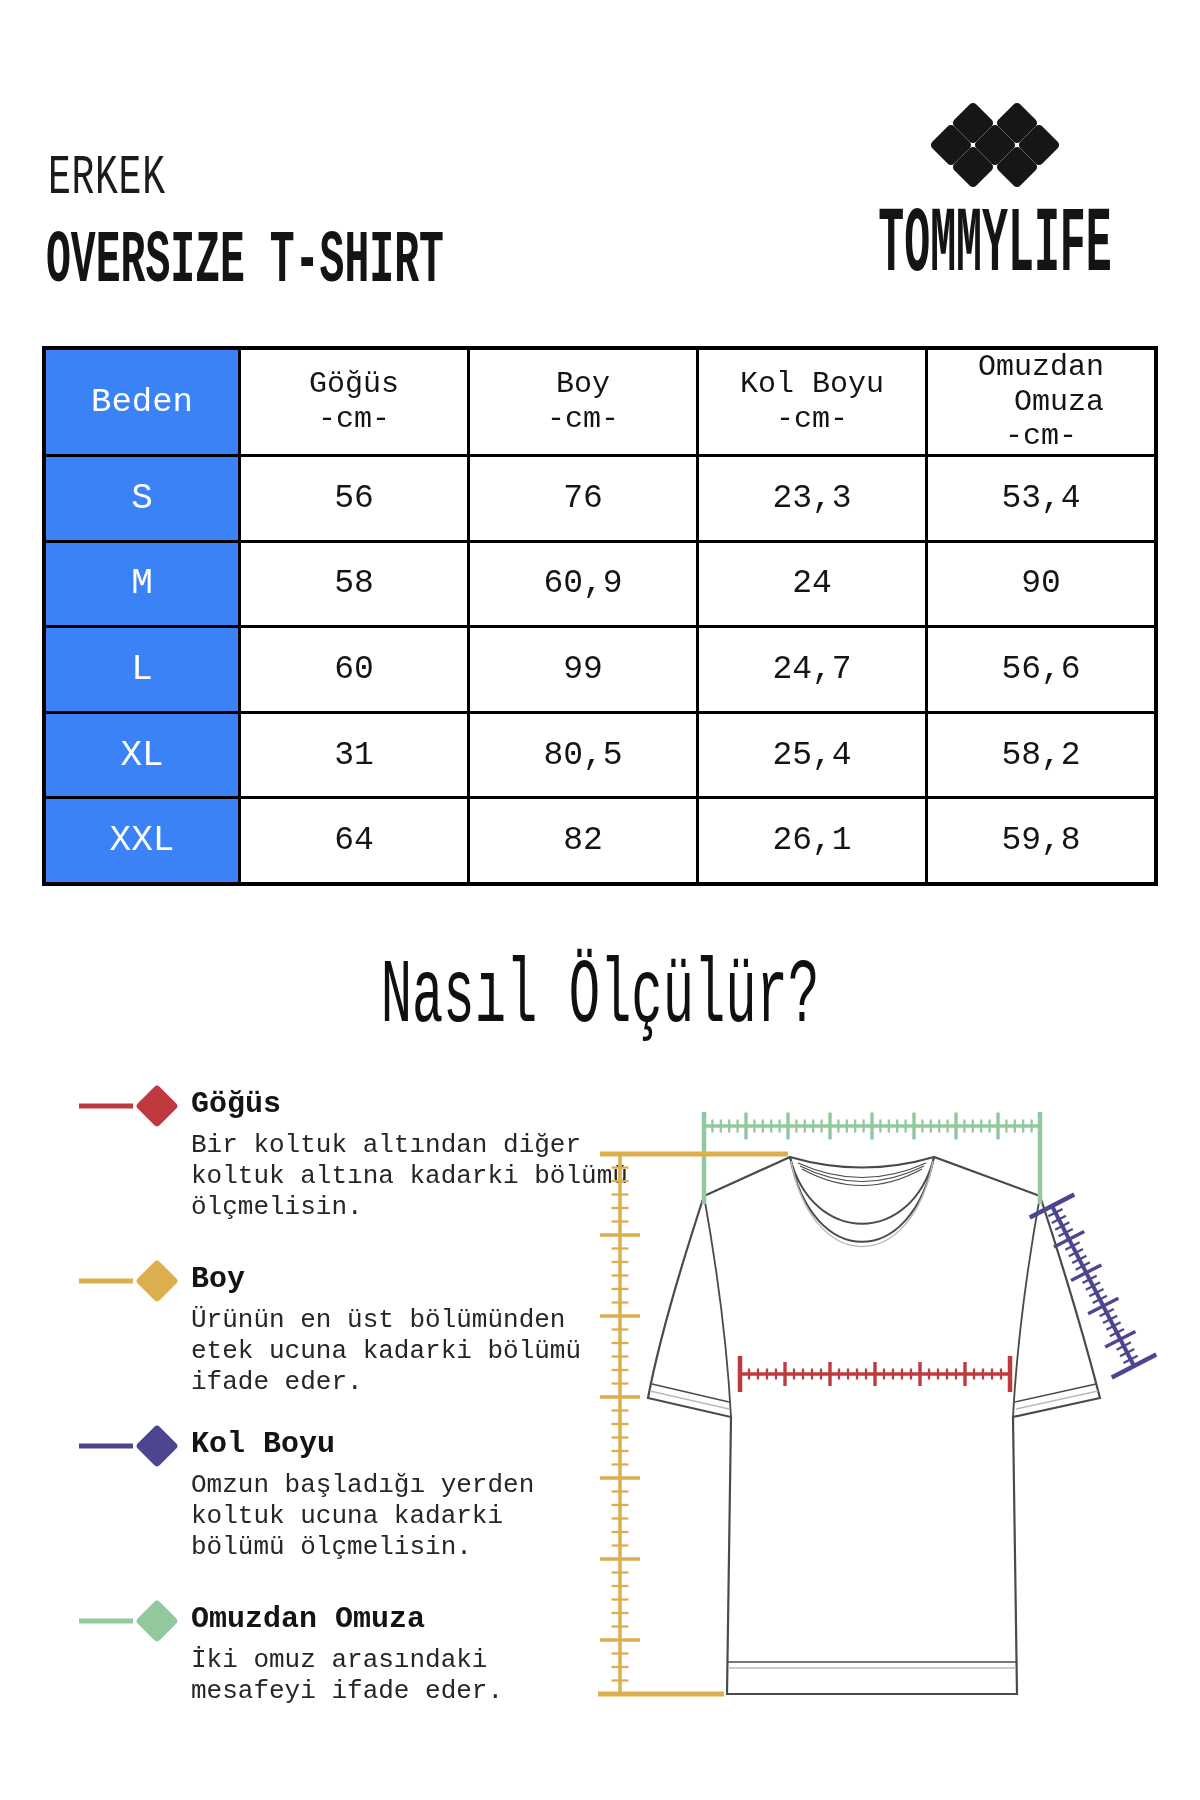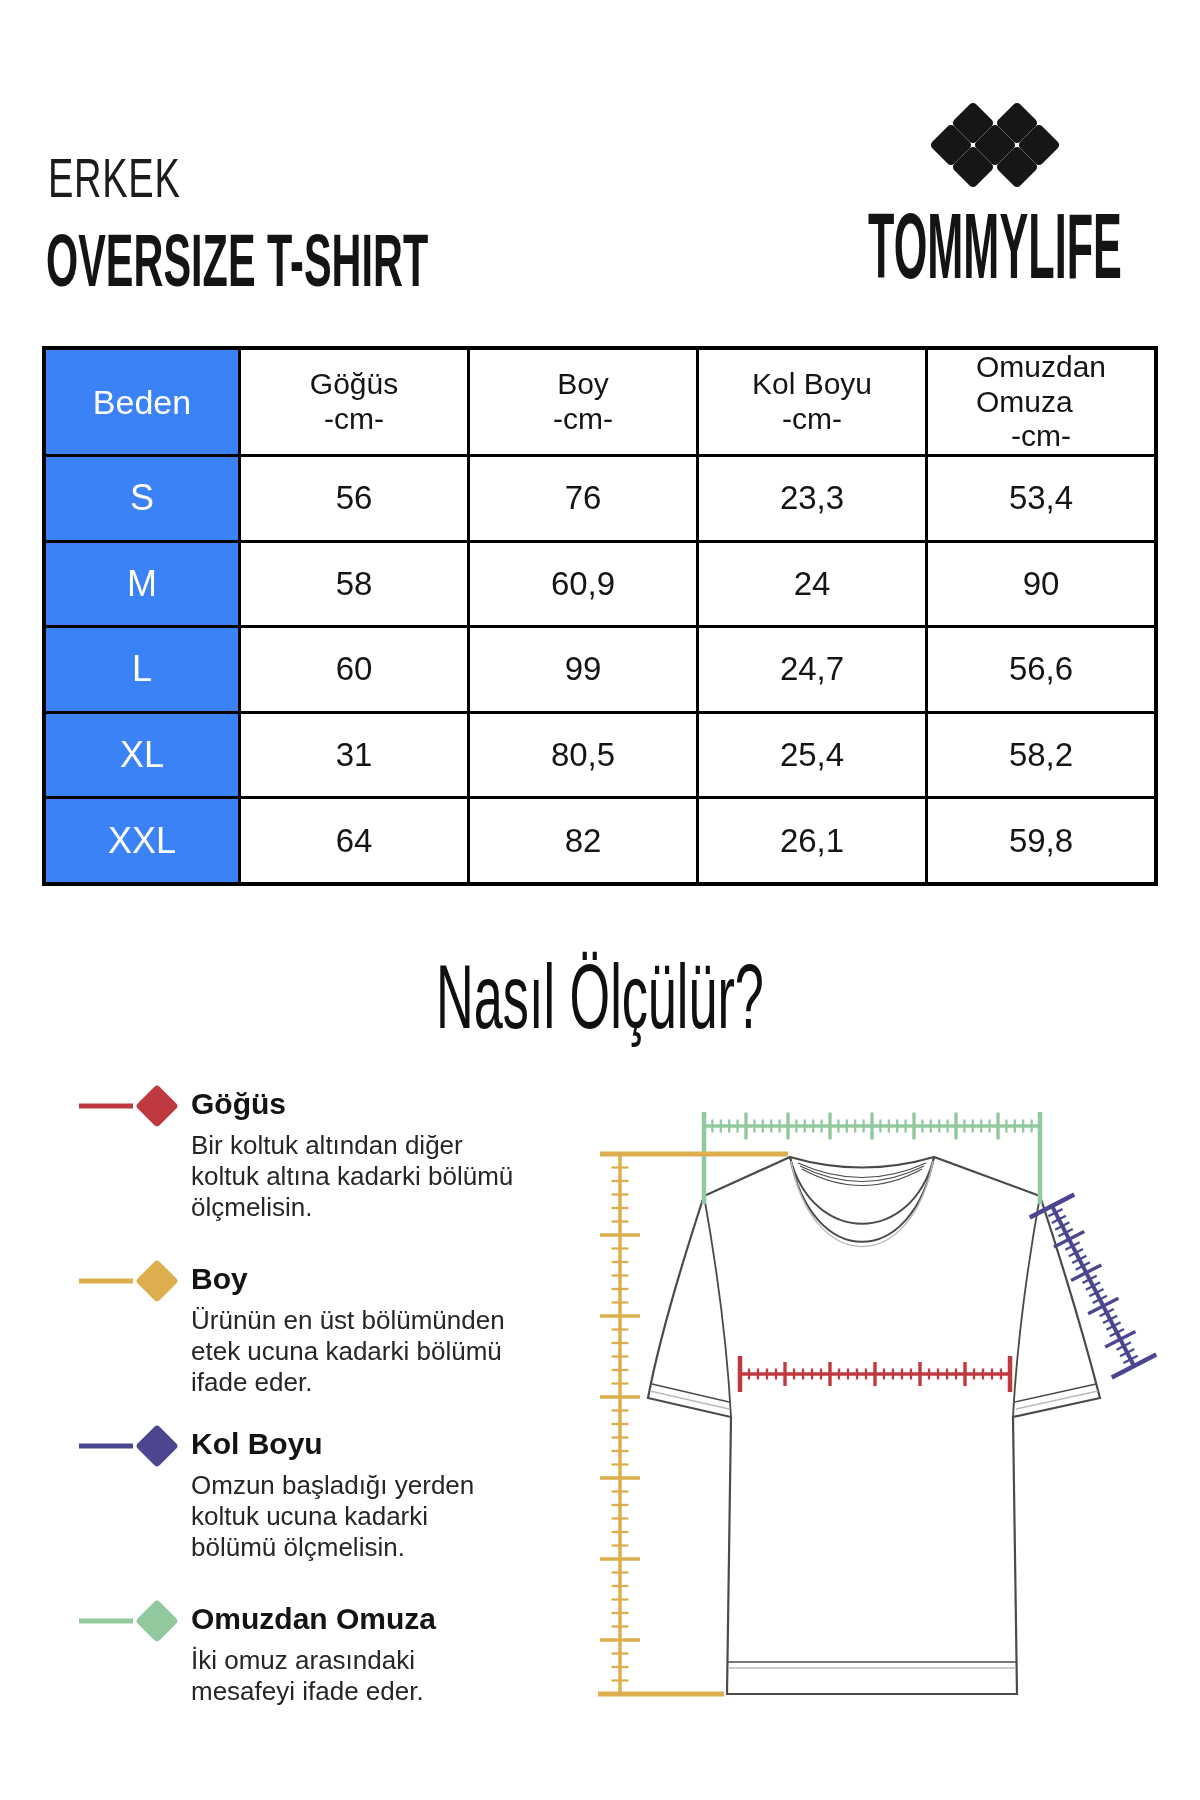--- a/index.html
+++ b/index.html
@@ -1,17 +1,17 @@
 <!DOCTYPE html>
 <html><head>
 <meta charset="utf-8">
 <style>
   html,body{margin:0;padding:0;background:#fff;}
   .page{position:relative;width:1200px;height:1800px;background:#fff;overflow:hidden;
-        font-family:Liberation Sans, sans-serif;color:#151515;}
+        font-family:Liberation Mono, monospace;color:#151515;}
 
   
   .cat-title{position:absolute;left:48px;top:150px;font-size:56px;font-weight:400;
              line-height:1;letter-spacing:1px;transform:scaleX(0.68);transform-origin:0 0;
              color:#1c1c1c;white-space:nowrap;}
   .main-title{position:absolute;left:46px;top:224px;font-size:74px;font-weight:700;
               line-height:1;transform:scaleX(0.56);transform-origin:0 0;color:#141414;
               white-space:nowrap;letter-spacing:0px;}
   .brand-wrap{position:absolute;left:995px;top:200px;width:0;height:0;}
   .brand-name{position:absolute;left:0;top:0;font-size:92px;font-weight:700;line-height:1;
@@ -88,21 +88,21 @@
     </div>
     <div class="cell colhead">
       <span>Boy</span>
       <span>-cm-</span>
     </div>
     <div class="cell colhead">
       <span>Kol Boyu</span>
       <span>-cm-</span>
     </div>
     <div class="cell colhead">
-      <span style="white-space:pre-line;text-align:left">Omuzdan
+      <span style="white-space:pre-line;text-align:right">Omuzdan
 Omuza</span>
       <span>-cm-</span>
     </div>
 
     <div class="cell dark rowhead">S</div>
     <div class="cell">56</div>
     <div class="cell">76</div>
     <div class="cell">23,3</div>
     <div class="cell">53,4</div>
 

